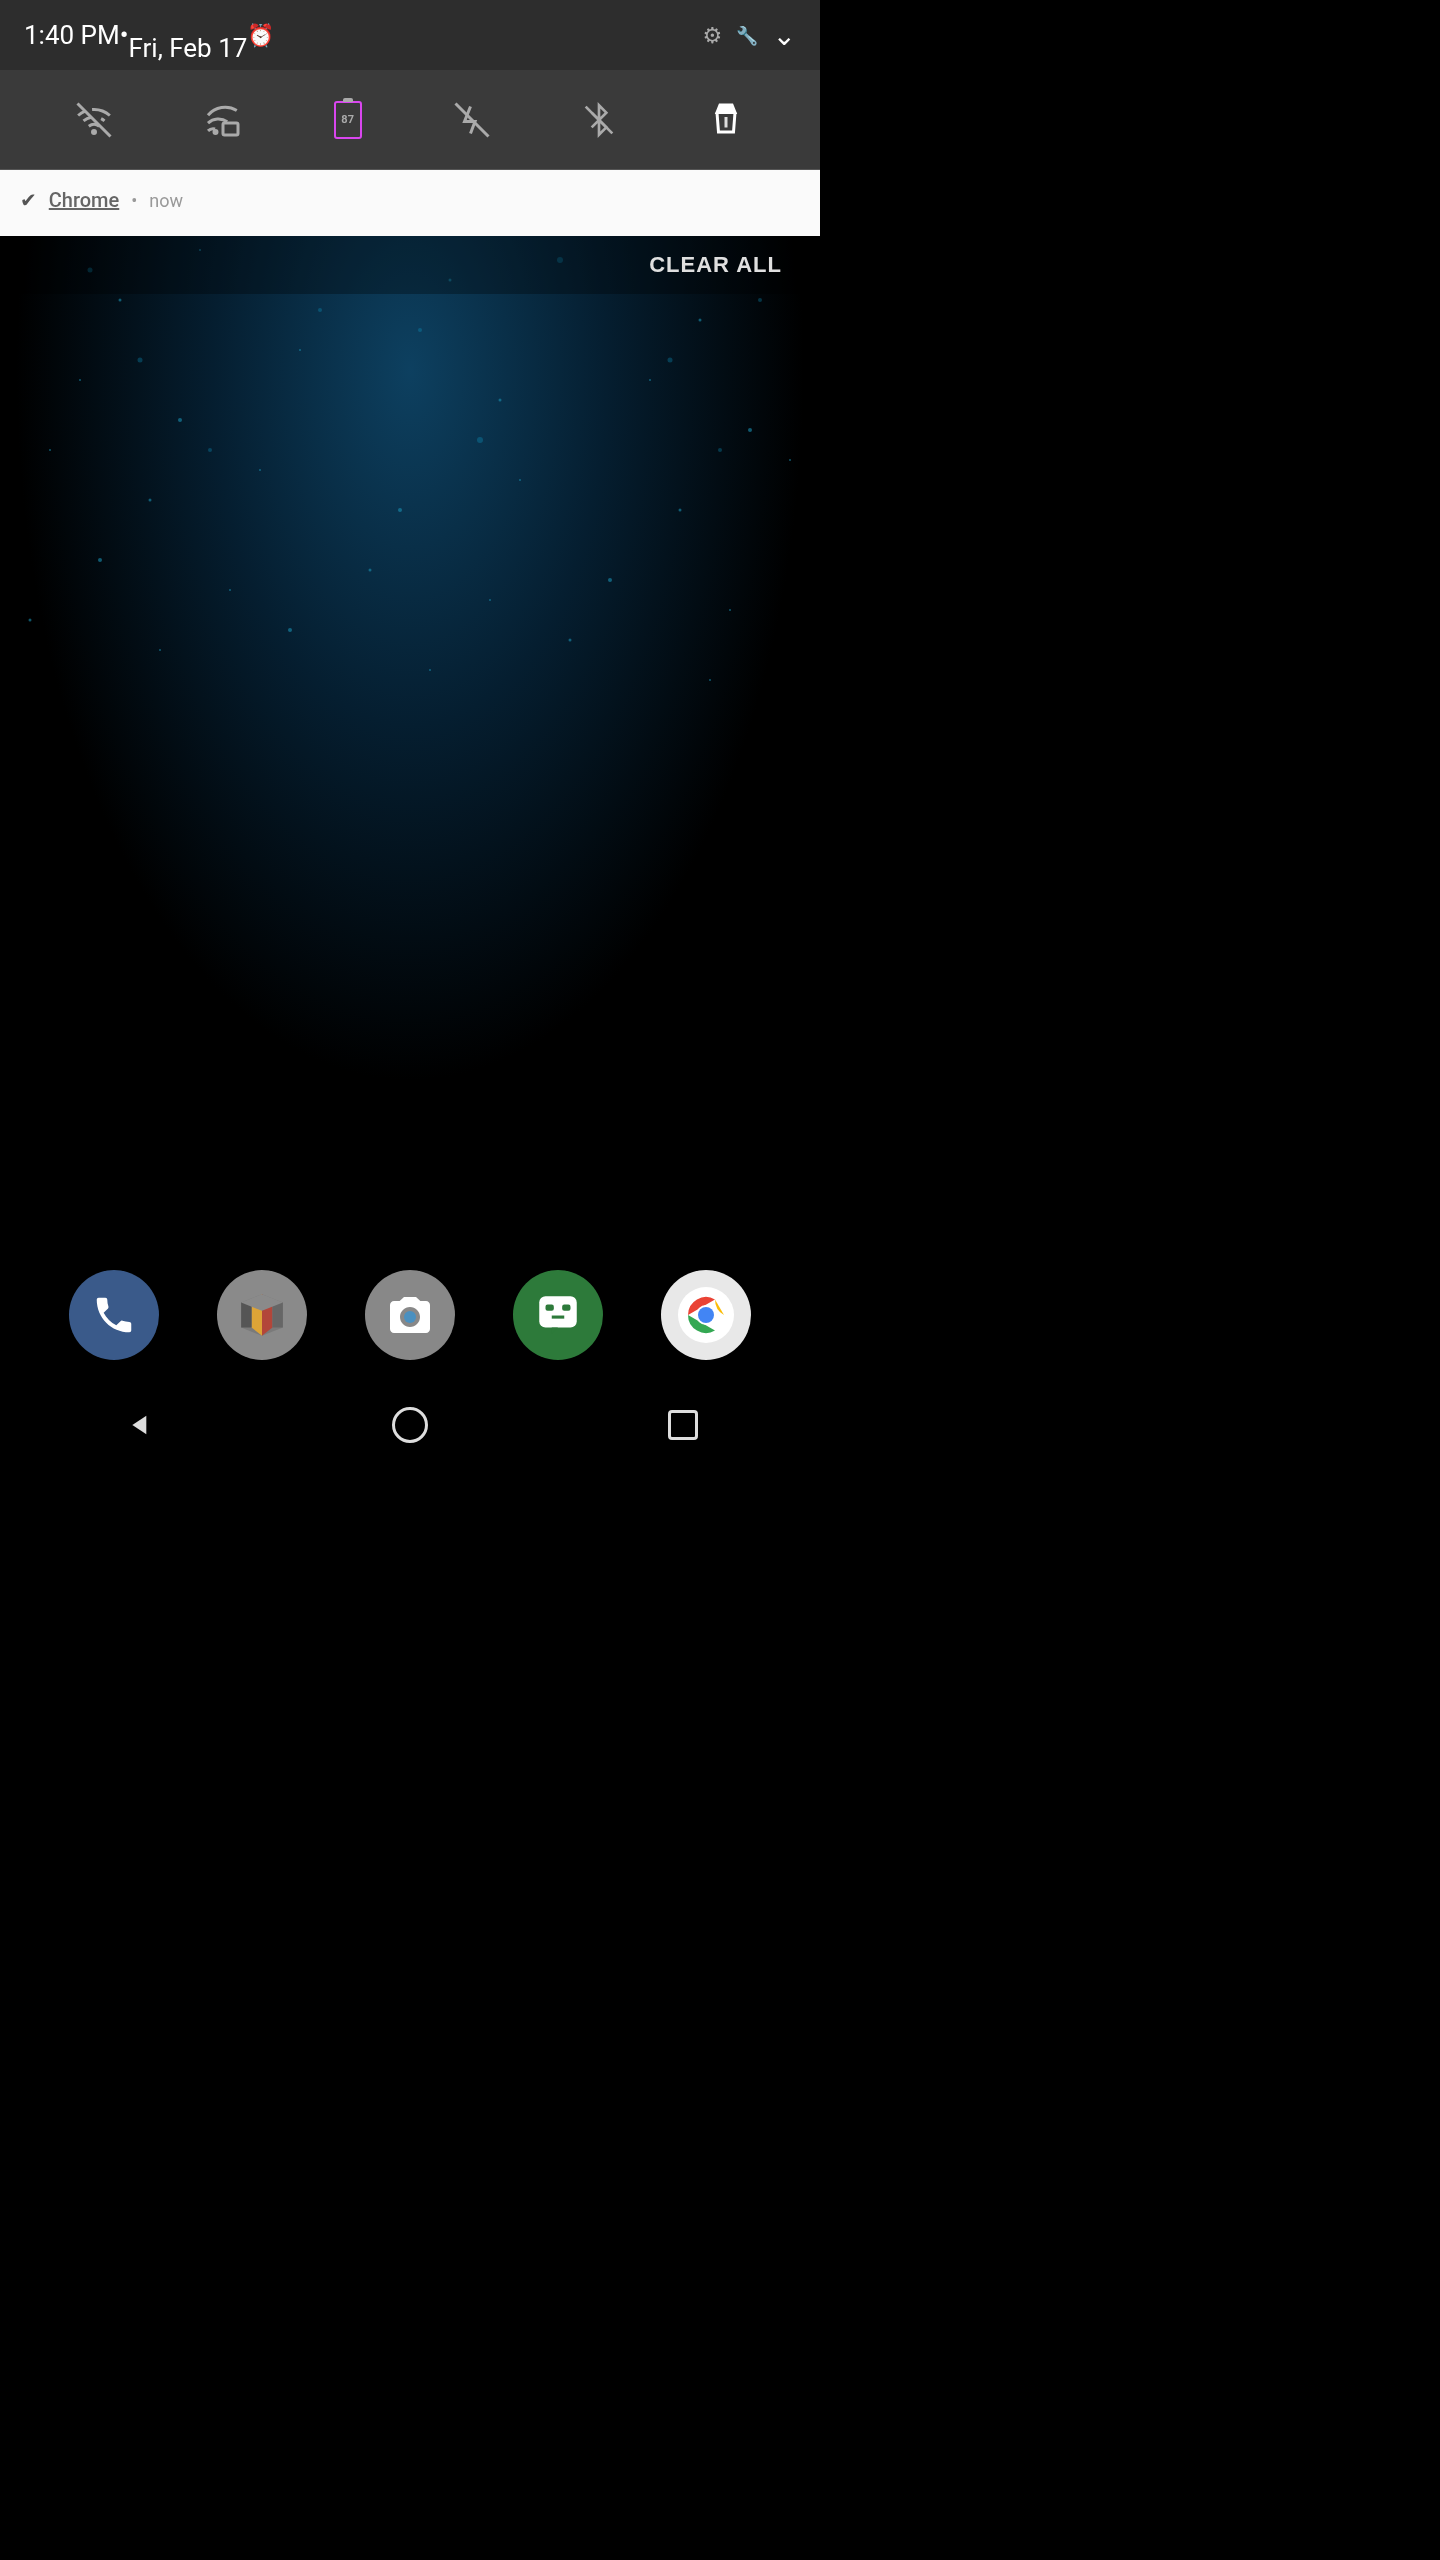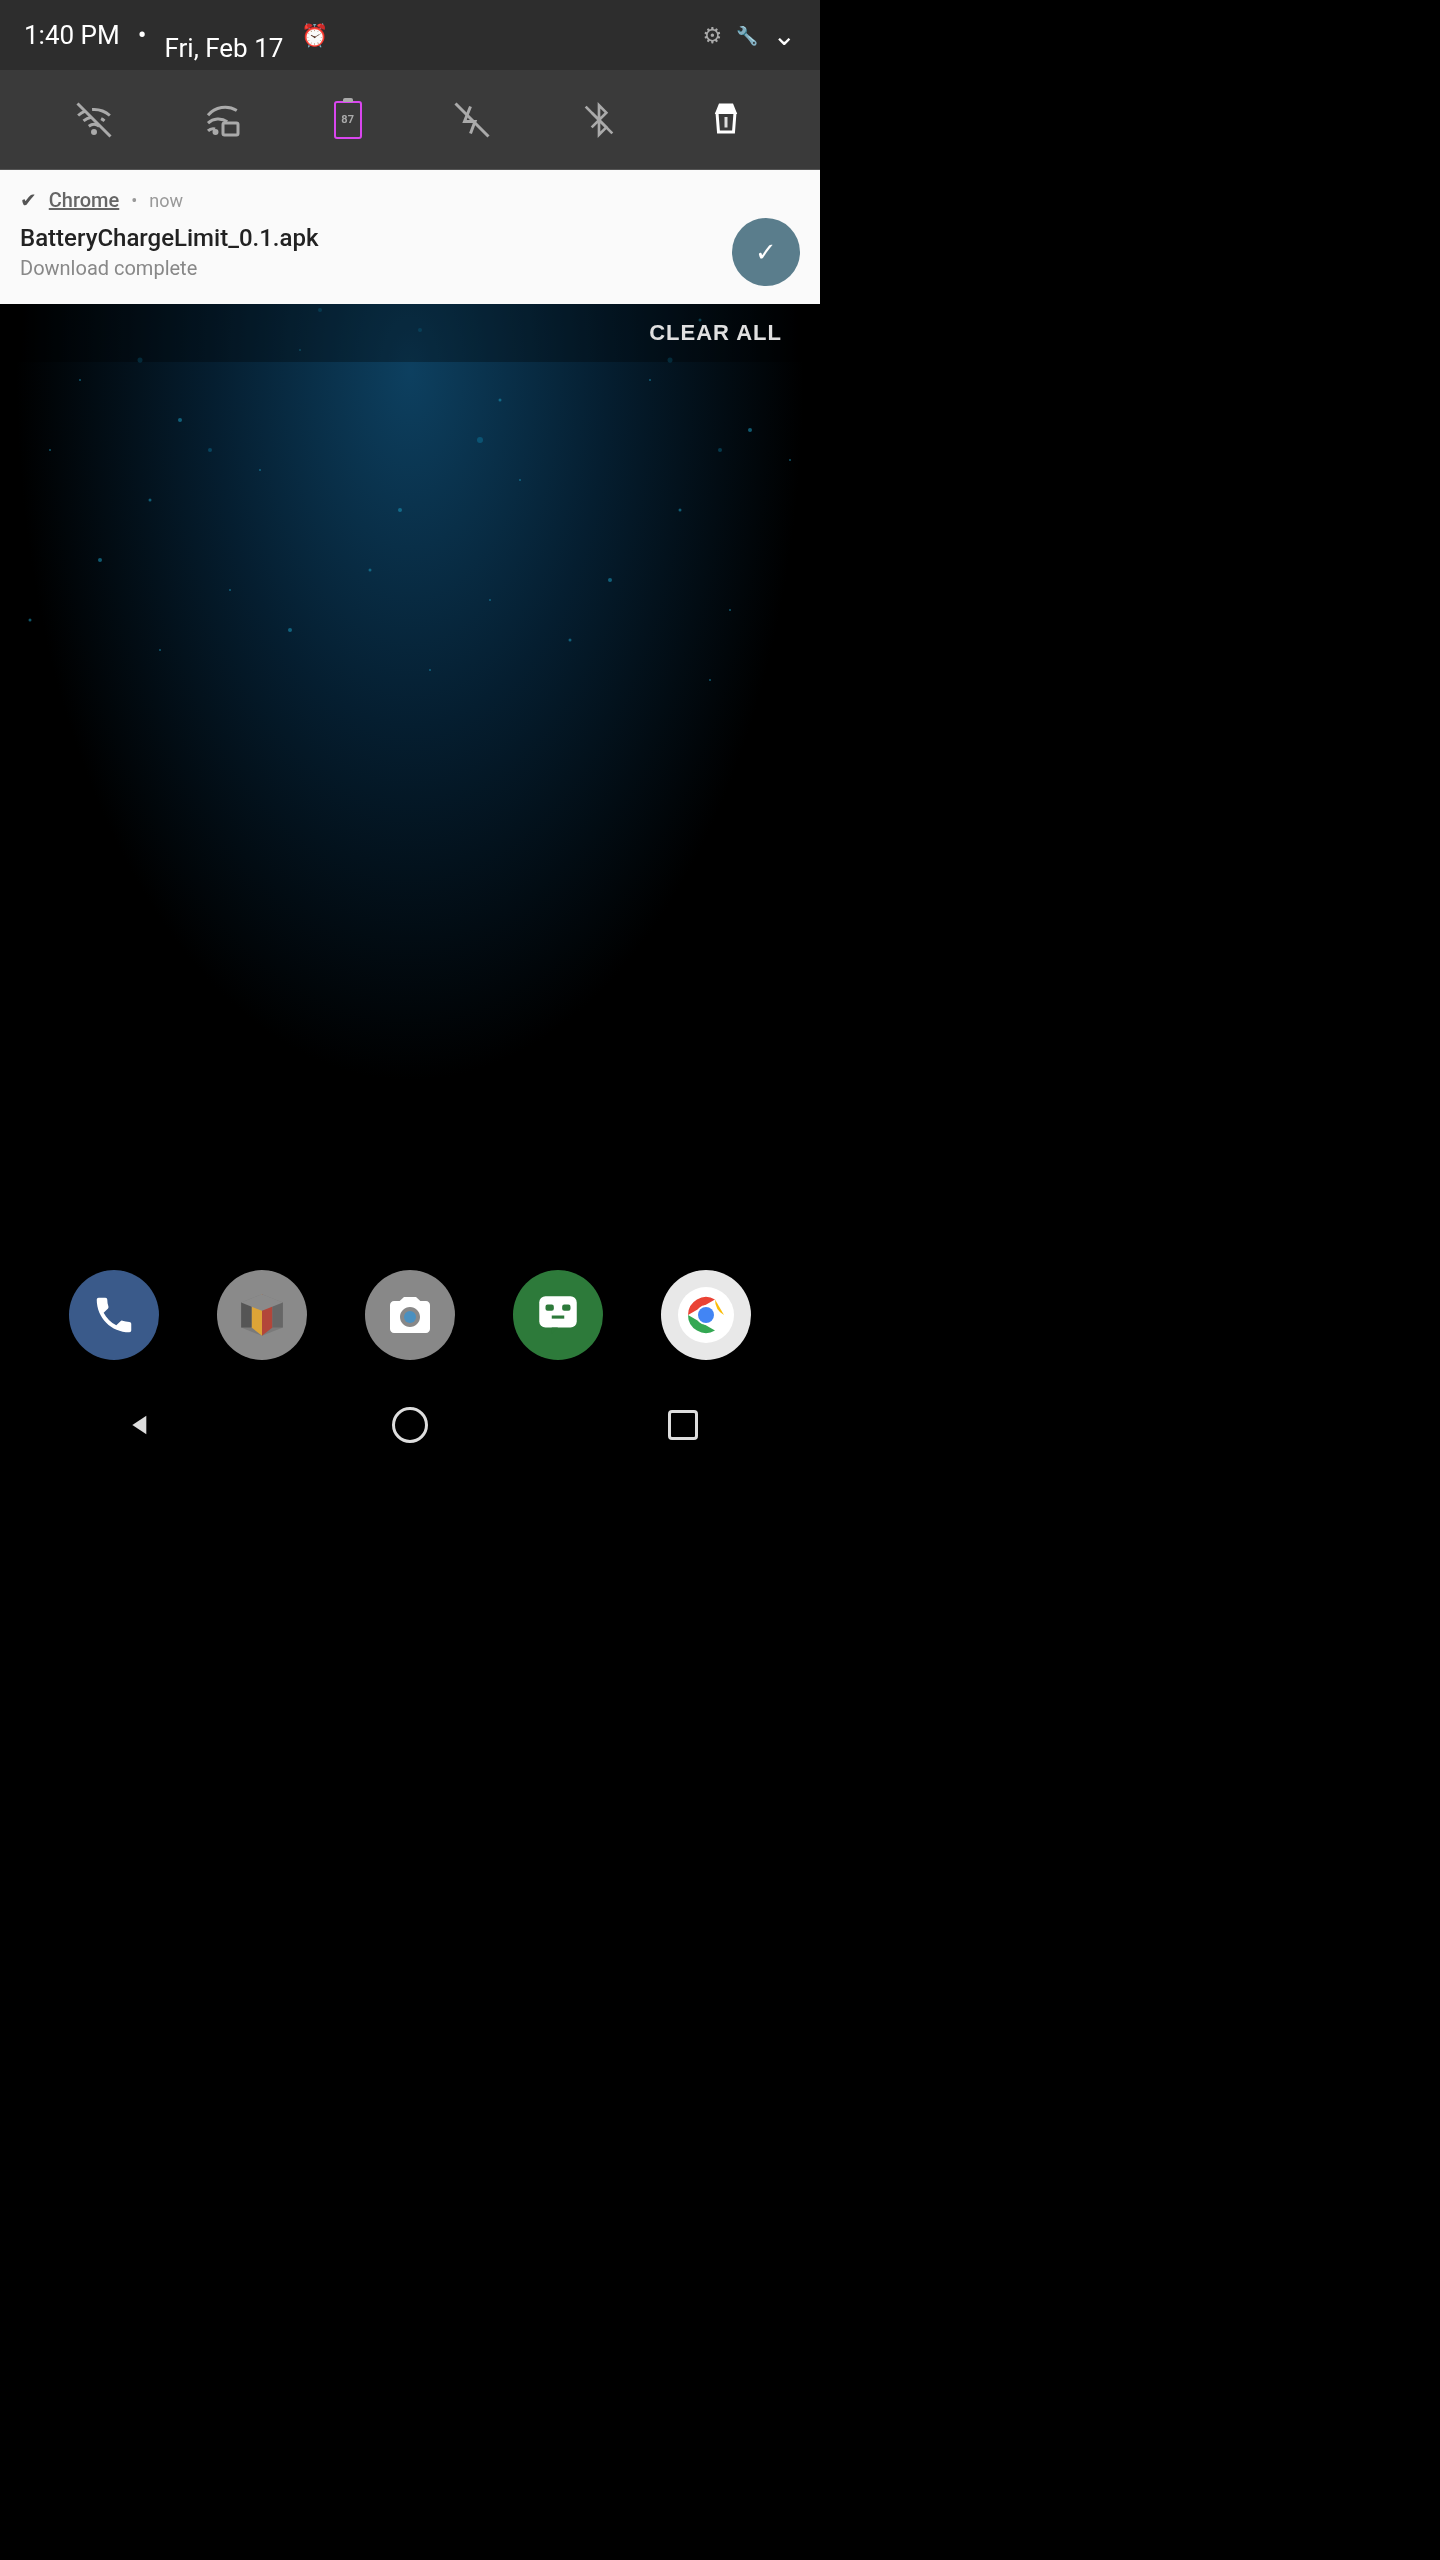--- a/index.html
+++ b/index.html
@@ -17,21 +17,21 @@
       background: #2d2d2d;
       height: 70px;
       display: flex;
       align-items: center;
       justify-content: space-between;
       padding: 0 24px;
     }
     .status-left {
       display: flex;
       align-items: center;
-      gap: 18px;
+      gap: 0;
     }
     .status-time {
       color: #fff;
       font-size: 26px;
       font-weight: 400;
     }
     .status-dot {
       color: #fff;
       font-size: 26px;
     }
@@ -401,29 +401,20 @@
     </div>
   </div>
 
   <div class="notification-panel">
     <div class="notification-header">
       <span class="notif-app-icon">✔</span>
       <span class="notif-app-name">Chrome</span>
       <span class="notif-dot">•</span>
       <span class="notif-time">now</span>
     </div>
-    <div class="notification-body">
-      <div class="notif-text-area">
-        <div class="notif-title">BatteryChargeLimit_0.1.apk</div>
-        <div class="notif-subtitle">Download complete</div>
-      </div>
-      <div class="notif-action-btn">
-        <span>✓</span>
-      </div>
-    </div>
   </div>
 
   <div class="clear-all-row">
     <button class="clear-all-btn">CLEAR ALL</button>
   </div>
 
   <div class="wallpaper-section">
   </div>
 </div>
 

